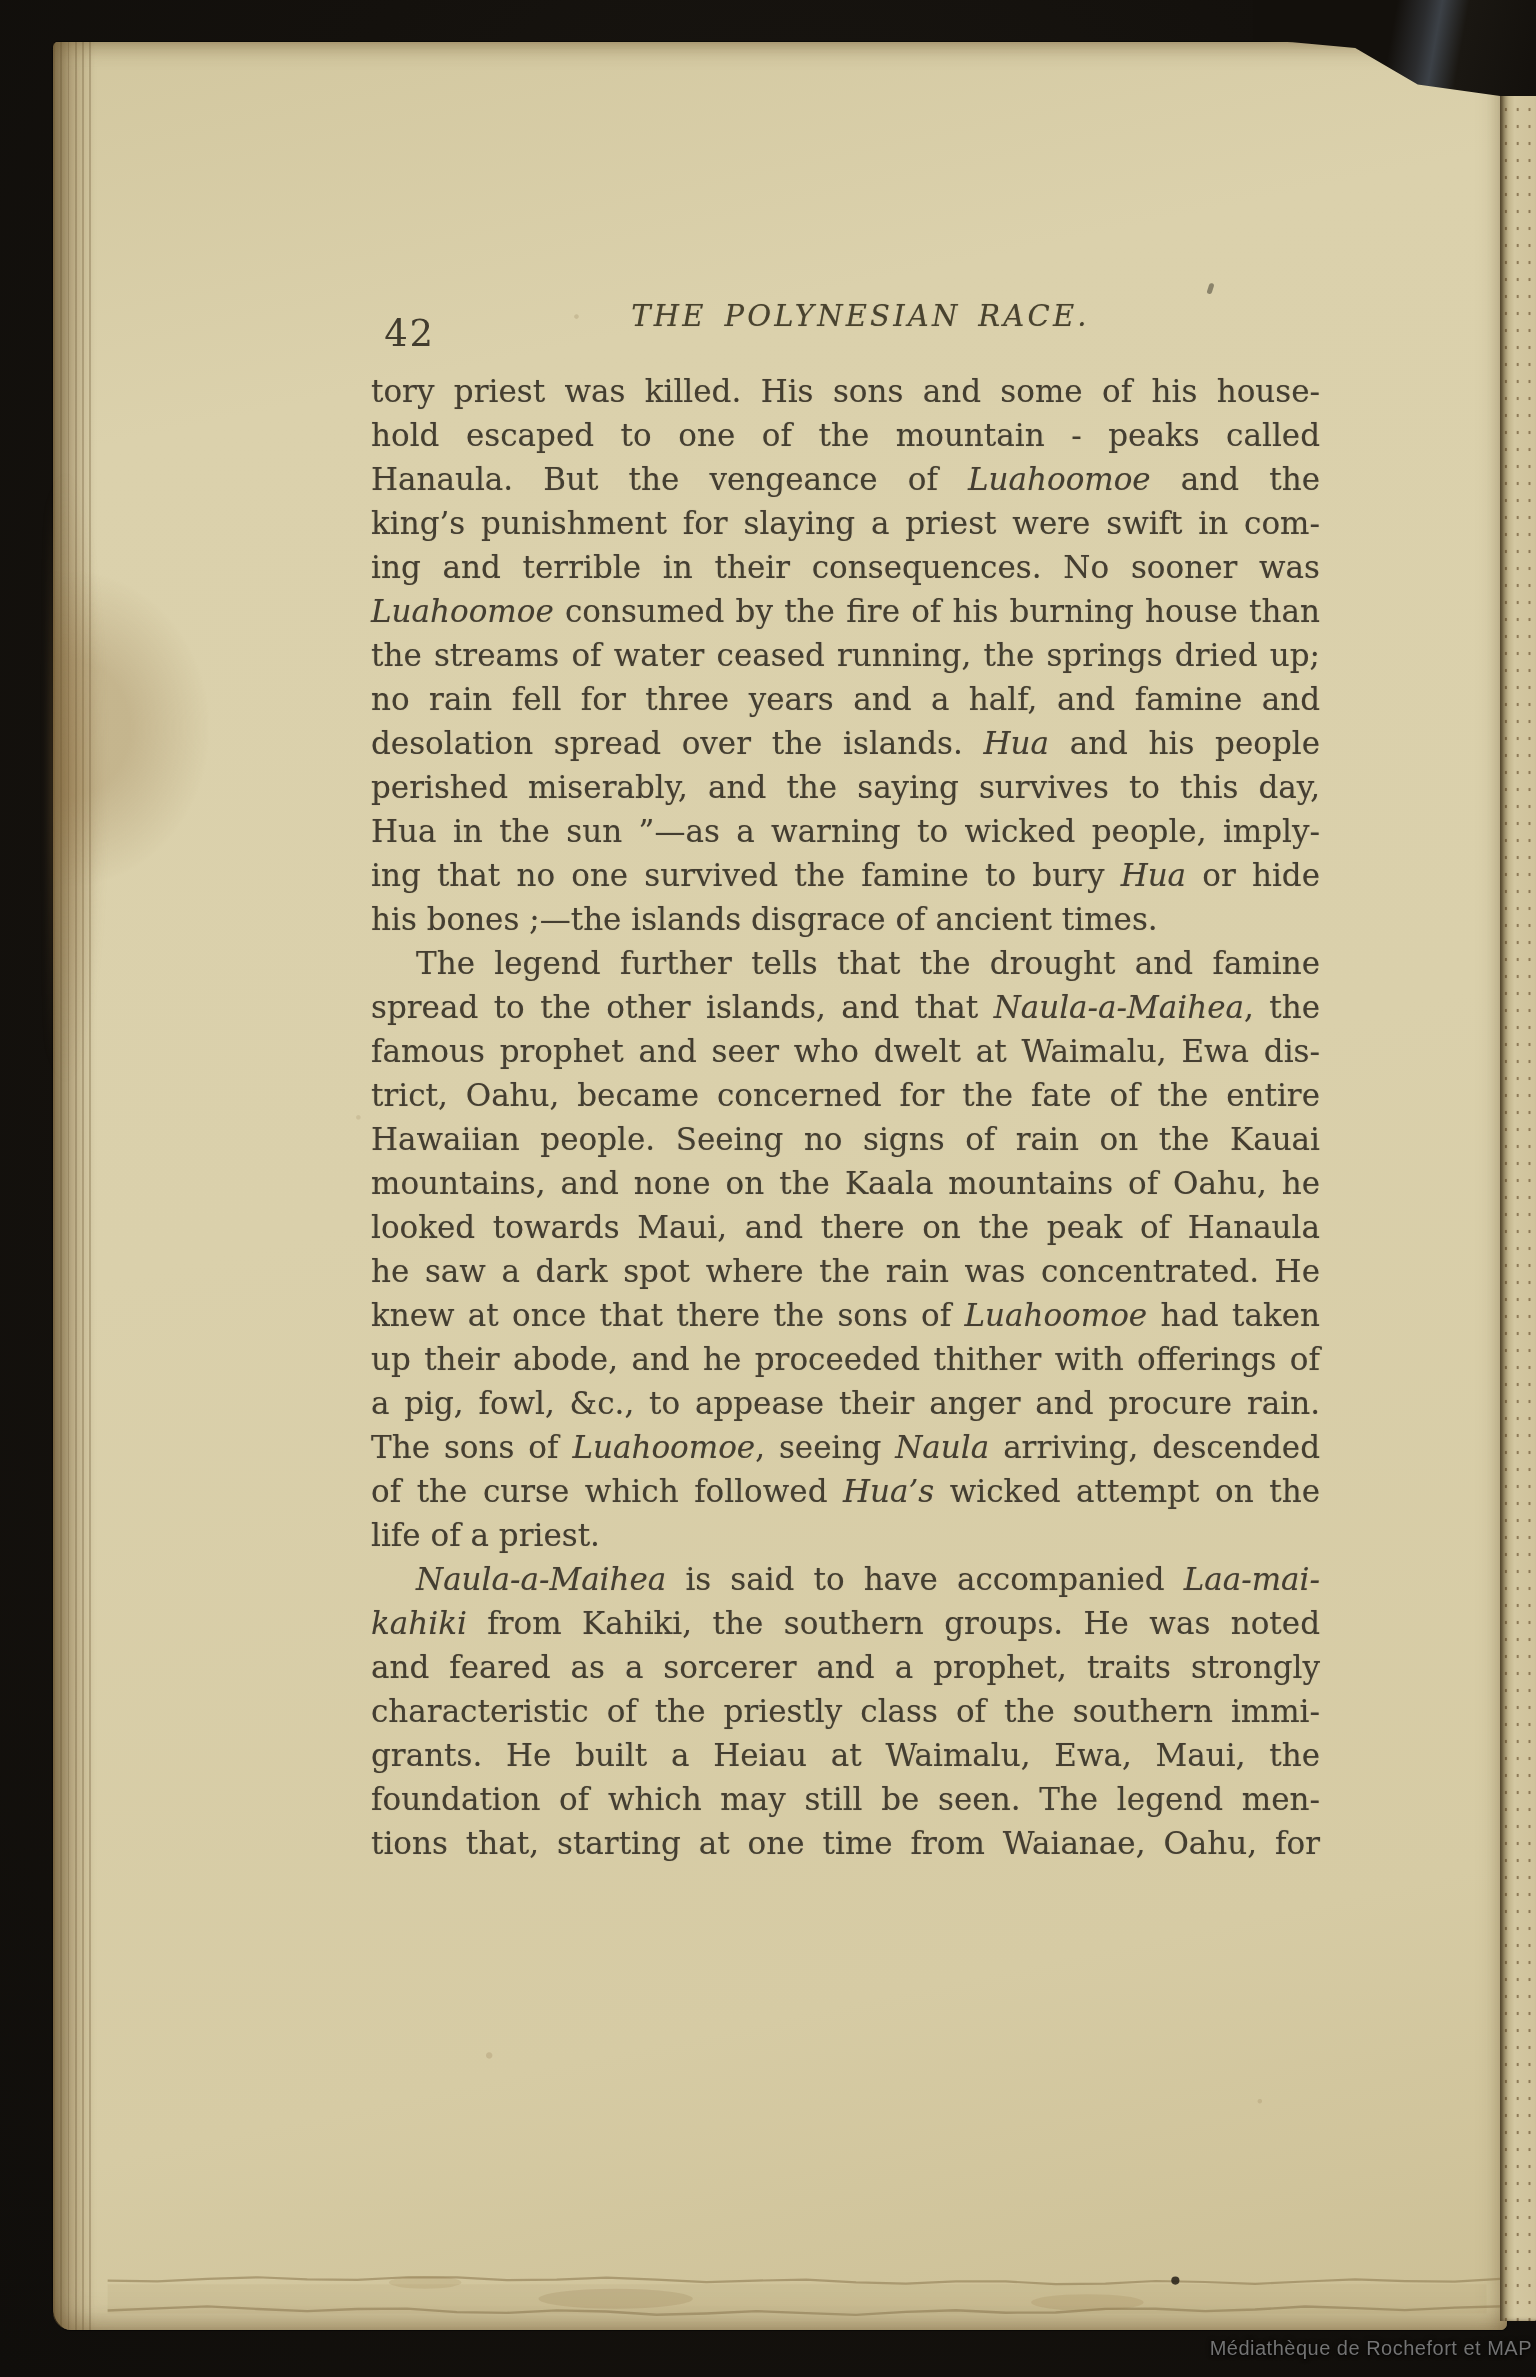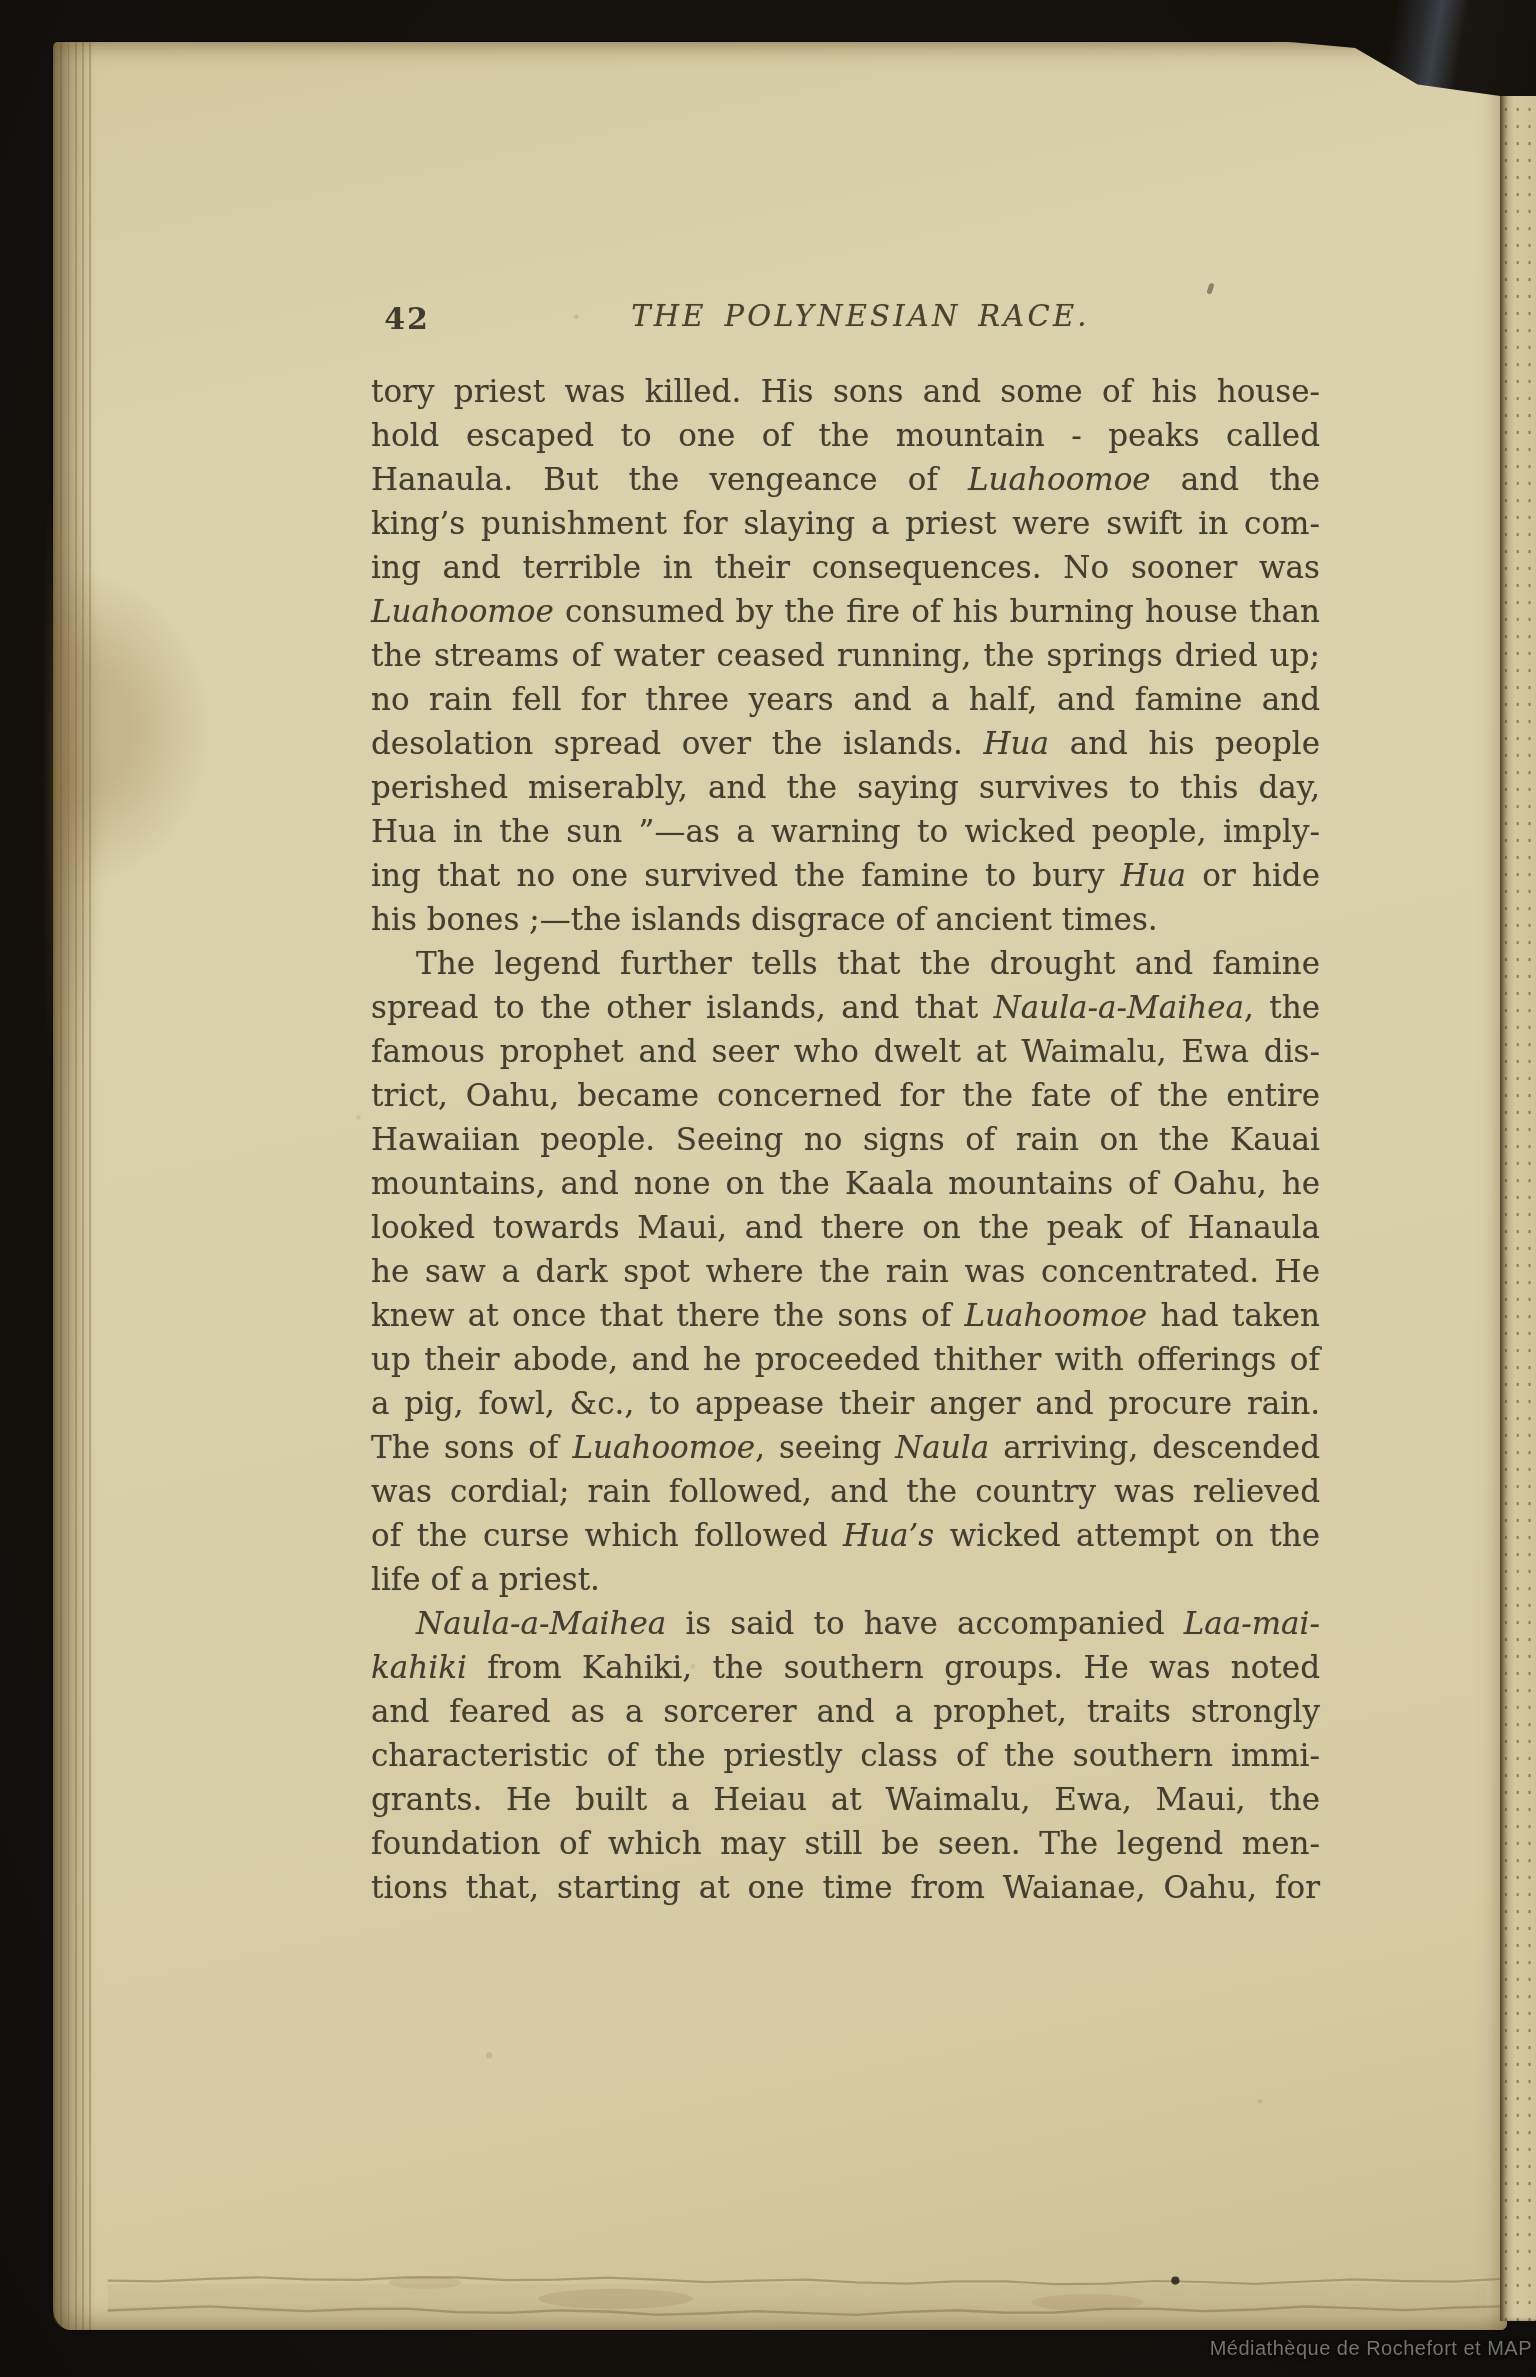--- a/index.html
+++ b/index.html
@@ -61,23 +61,22 @@
     position:absolute;left:1253px;top:0;width:284px;height:96px;z-index:3;
     background:linear-gradient(100deg,#13100c 48%, #2b2c2e 58%, #3c4147 63%, #1a1712 72%, #13100c 100%);
     clip-path:polygon(0 0,100% 0,100% 100%,87% 100%,58% 88%,36% 50%,14% 44%,0 42%);
   }
   
   .headrow{
     position:absolute;left:333px;top:257px;width:949px;height:40px;z-index:4;
     color:#453f31;
   }
   .pagenum{
-    position:absolute;left:-1.8px;top:2px;font-size:30px;letter-spacing:1.8px;
+    position:absolute;left:-1.8px;top:13px;font-size:37px;letter-spacing:1.8px;
     color:#423c2e;
-    font-weight:bold;
   }
   .runhead{
     text-align:center;font-style:italic;font-size:29px;letter-spacing:3.2px;
     color:#49432f;text-shadow:0 0 0.9px rgba(73,67,47,.45);
     word-spacing:5.4px;
   }
   .speck{
     position:absolute;left:1155px;top:241px;width:4.5px;height:11px;z-index:4;
     background:#55503f;opacity:.6;border-radius:2.7px;transform:rotate(18deg);
   }
@@ -133,21 +132,20 @@
       <div class="bodyline"><span>famous prophet and seer who dwelt at Waimalu, Ewa dis-</span></div>
       <div class="bodyline"><span>trict, Oahu, became concerned for the fate of the entire</span></div>
       <div class="bodyline"><span>Hawaiian people.  Seeing no signs of rain on the Kauai</span></div>
       <div class="bodyline"><span>mountains, and none on the Kaala mountains of Oahu, he</span></div>
       <div class="bodyline"><span>looked towards Maui, and there on the peak of Hanaula</span></div>
       <div class="bodyline"><span>he saw a dark spot where the rain was concentrated.  He</span></div>
       <div class="bodyline"><span>knew at once that there the sons of </span><span class="it">Luahoomoe</span><span> had taken</span></div>
       <div class="bodyline"><span>up their abode, and he proceeded thither with offerings of</span></div>
       <div class="bodyline"><span>a pig, fowl, &amp;c., to appease their anger and procure rain.</span></div>
       <div class="bodyline"><span>The sons of </span><span class="it">Luahoomoe</span><span>, seeing </span><span class="it">Naula</span><span> arriving, descended</span></div>
-      <div class="bodyline"><span>was cordial; rain followed, and the country was relieved</span></div>
       <div class="bodyline"><span>of the curse which followed </span><span class="it">Hua’s</span><span> wicked attempt on the</span></div>
       <div class="bodyline endline"><span>life of a priest.</span></div>
       <div class="bodyline indent"><span class="it">Naula-a-Maihea</span><span> is said to have accompanied </span><span class="it">Laa-mai-</span></div>
       <div class="bodyline"><span class="it">kahiki</span><span> from Kahiki, the southern groups.  He was noted</span></div>
       <div class="bodyline"><span>and feared as a sorcerer and a prophet, traits strongly</span></div>
       <div class="bodyline"><span>characteristic of the priestly class of the southern immi-</span></div>
       <div class="bodyline"><span>grants.  He built a Heiau at Waimalu, Ewa, Maui, the</span></div>
       <div class="bodyline"><span>foundation of which may still be seen.  The legend men-</span></div>
       <div class="bodyline"><span>tions that, starting at one time from Waianae, Oahu, for</span></div>
     </div>

